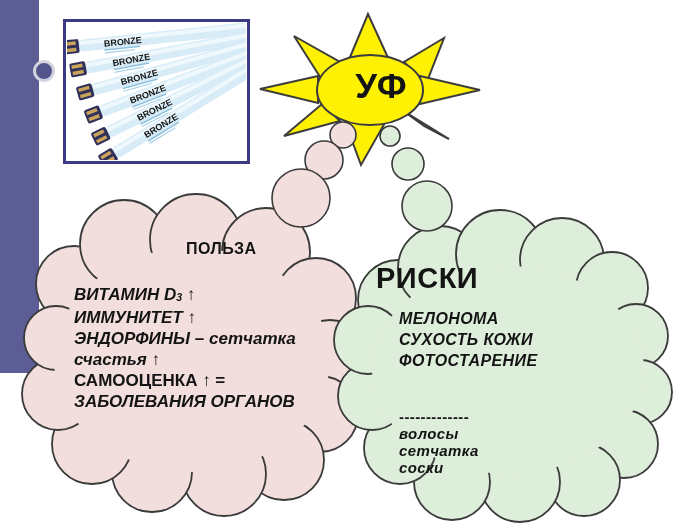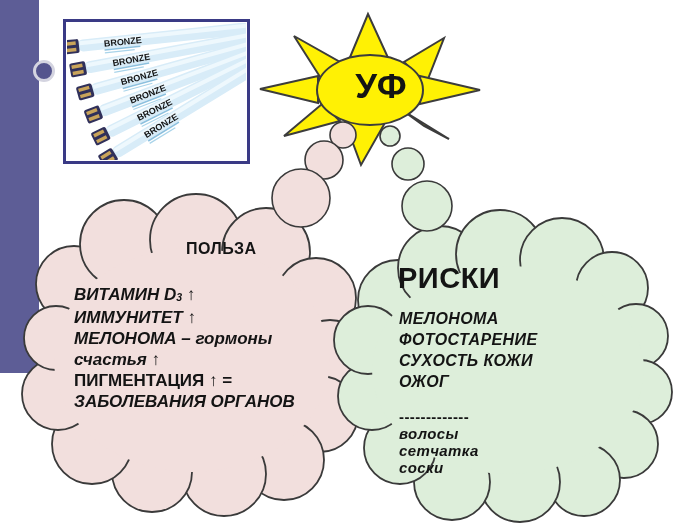--- a/index.html
+++ b/index.html
@@ -24,21 +24,21 @@
   .tube-hi{fill:#eef8fd;}
   .cap{fill:#30305a;}
   .pin{fill:#c9a45a;}
   .lamp-label{font-family:"Liberation Sans","DejaVu Sans",sans-serif;font-size:9px;font-weight:bold;fill:#141414;}
   .lamp-line1{fill:#8cc0de;}
   .lamp-line2{fill:#a9d4ea;}
   
   .txt{position:absolute;color:#141414;white-space:nowrap;}
   .sun-label{left:320px;top:66px;width:123px;text-align:center;font-size:35px;font-weight:bold;letter-spacing:1px;}
   .benefits-title{left:186px;top:240px;font-size:16px;font-weight:bold;letter-spacing:.5px;}
-  .risks-title{left:398px;top:262px;font-size:29px;font-weight:bold;letter-spacing:.5px;text-align:center;}
+  .risks-title{left:376px;top:262px;font-size:29px;font-weight:bold;letter-spacing:.5px;text-align:center;}
   .benefits-list{left:66px;top:284px;font-size:17px;font-weight:bold;line-height:21px;margin-left:8px;}
   .risks-list-a{left:399px;top:308px;font-size:16px;font-weight:bold;line-height:21px;letter-spacing:.4px;}
   .risks-list-b{left:399px;top:408px;font-size:15px;font-weight:bold;line-height:17px;letter-spacing:.4px;}
   .it{font-style:italic;}
   .sub3{font-size:0.62em;position:relative;bottom:-0.12em;}
 </style>
 </head>
 <body>
 
 <div class="slide">
@@ -177,33 +177,32 @@
     </g>
   </svg>
 
   <div class="txt sun-label">УФ</div>
 
   <div class="txt benefits-title">ПОЛЬЗА</div>
 
   <div class="txt benefits-list">
     <div class="it"><span>ВИТАМИН D</span><span class="sub3">3</span><span> ↑</span></div>
     <div class="it">ИММУНИТЕТ ↑</div>
-    <div class="it">МЕЛОНОМА – гормоны</div>
+    <div class="it">ЭНДОРФИНЫ – сетчатка</div>
     <div class="it">счастья ↑</div>
-    <div>ПИГМЕНТАЦИЯ ↑ =</div>
+    <div>САМООЦЕНКА ↑ =</div>
     <div class="it">ЗАБОЛЕВАНИЯ ОРГАНОВ</div>
   </div>
 
   <div class="txt risks-title">РИСКИ</div>
 
   <div class="txt risks-list-a">
     <div class="it">МЕЛОНОМА</div>
+    <div class="it">СУХОСТЬ КОЖИ</div>
     <div class="it">ФОТОСТАРЕНИЕ</div>
-    <div class="it">СУХОСТЬ КОЖИ</div>
-    <div class="it">ОЖОГ</div>
   </div>
 
   <div class="txt risks-list-b">
     <div>-------------</div>
     <div class="it">волосы</div>
     <div class="it">сетчатка</div>
     <div class="it">соски</div>
   </div>
 
 </div>

